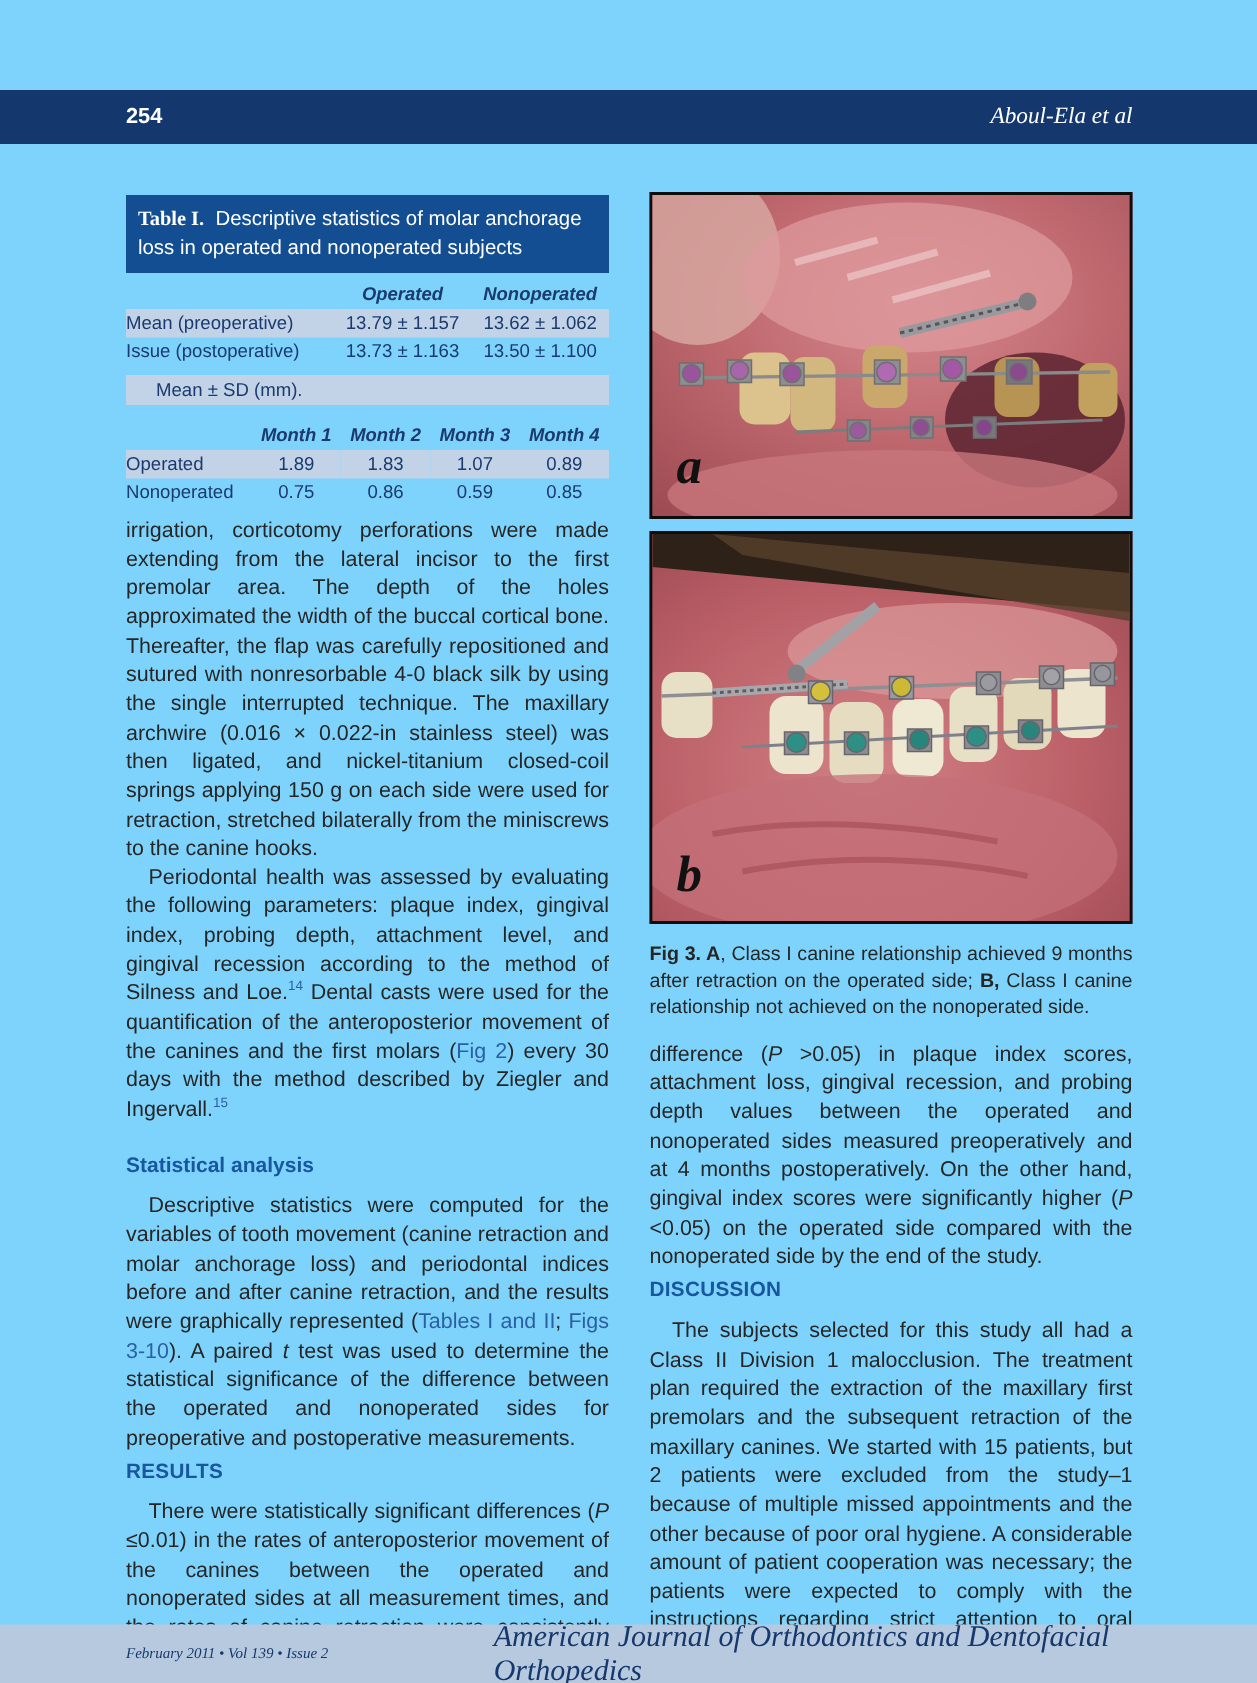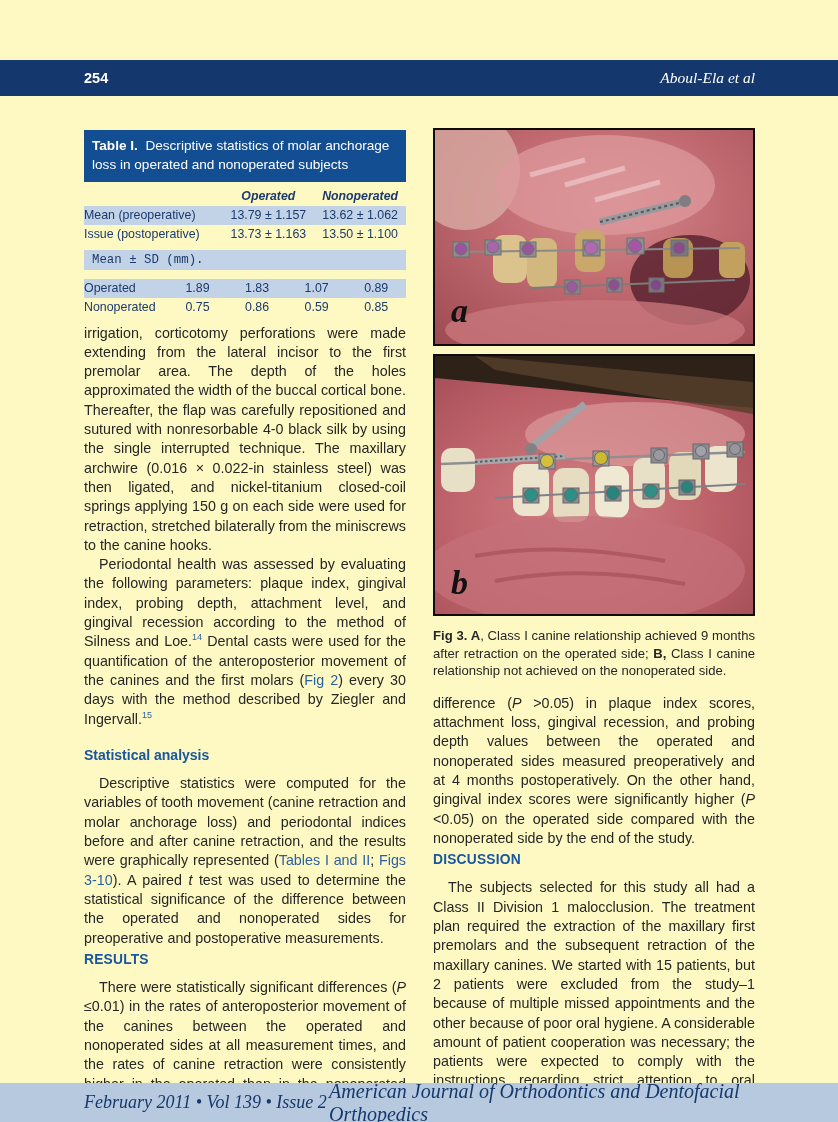--- a/index.html
+++ b/index.html
@@ -1,44 +1,44 @@
 <!DOCTYPE html>
 <html><head>
 <meta charset="utf-8">
 <style>
   html,body{margin:0;padding:0;background:#fff;}
-  .page{position:relative;width:838px;height:1122px;background:#fef9c3;overflow:hidden;
+  .page{position:relative;width:838px;height:1122px;background:#7dd3fc;overflow:hidden;
         font-family:"Liberation Sans",sans-serif;color:#232323;}
 
   
   .header-bar{position:absolute;left:0;top:60px;width:838px;height:36px;background:#14386d;
               display:flex;align-items:center;justify-content:space-between;
               padding:0 83px 0 84px;box-sizing:border-box;}
   .page-number{color:#fff;font-weight:bold;font-size:14.5px;}
   .running-head{color:#fff;font-family:"Liberation Serif",serif;font-style:italic;font-size:15.5px;}
   .footer-bar{position:absolute;left:0;top:1083px;width:838px;height:39px;background:#b7c9df;
               display:flex;align-items:center;box-sizing:border-box;padding:0 83px 0 84px;}
-  .footer-bar .issue{color:#15386d;font-family:"Liberation Serif",serif;font-style:italic;font-size:18px;width:296px;}
+  .footer-bar .issue{color:#15386d;font-family:"Liberation Serif",serif;font-style:italic;font-size:10px;width:296px;}
   .footer-bar .journal{color:#15386d;font-family:"Liberation Serif",serif;font-style:italic;font-size:20px;}
 
   
   .col-left{position:absolute;left:84px;top:130px;width:322px;}
   .col-right{position:absolute;left:433px;top:128px;width:322px;}
 
   
   .tbl{width:322px;margin-bottom:9px;}
   .tbl-title{background:#124e91;color:#fff;padding:6px 8px 7px 8px;font-size:13.6px;line-height:1.42;}
-  .tbl-title b{font-weight:bold;}
+  .tbl-title b{font-weight:bold;font-family:Liberation Serif, serif;}
   table.datagrid{width:100%;border-collapse:collapse;table-layout:fixed;margin-top:3px;}
   table.datagrid th{font-style:italic;font-weight:bold;color:#1b3a6d;font-size:12.3px;
                     padding:4px 2px 3px 2px;text-align:center;}
   table.datagrid td{color:#1b3a6d;font-size:12.4px;padding:2.5px 2px;text-align:center;}
   table.datagrid td.rowlabel{text-align:left;padding-left:0;}
   tr.row-blue td{background:#c3d3e7;}
-  .tbl-footnote{background:#c3d3e7;color:#1b3a6d;font-size:12.4px;padding:3px 8px;margin-top:6px;font-family:Liberation Mono, monospace;}
+  .tbl-footnote{background:#c3d3e7;color:#1b3a6d;font-size:12.4px;padding:3px 20px;margin-top:6px;}
 
   
   .bodytext{font-size:14.3px;line-height:19.3px;text-align:justify;color:#262626;}
   .bodytext p{margin:0;}
   .bodytext p.indent{text-indent:15px;}
   .subheading{color:#1857a0;font-weight:bold;font-size:14px;margin:17px 0 9px 0;}
   .mainheading{color:#1857a0;font-weight:bold;font-size:13.8px;letter-spacing:.2px;margin:2px 0 9px 0;}
   .s-i{font-style:italic;}
   .s-b{font-weight:bold;}
   .s-link{color:#2b5fa3;}
@@ -96,20 +96,27 @@
     <div class="tbl" style="margin-bottom:7px;">
       <table class="datagrid">
         <colgroup>
             <col style="width:26%">
             <col style="width:18.5%">
             <col style="width:18.5%">
             <col style="width:18.5%">
             <col style="width:18.5%">
           </colgroup>
         <tbody>
+            <tr>
+          <th></th>
+          <th>Month 1</th>
+          <th>Month 2</th>
+          <th>Month 3</th>
+          <th>Month 4</th>
+        </tr>
         <tr class="row-blue">
           <td class="rowlabel">Operated</td>
           <td>1.89</td>
           <td>1.83</td>
           <td>1.07</td>
           <td>0.89</td>
         </tr>
         <tr>
           <td class="rowlabel">Nonoperated</td>
           <td>0.75</td>

